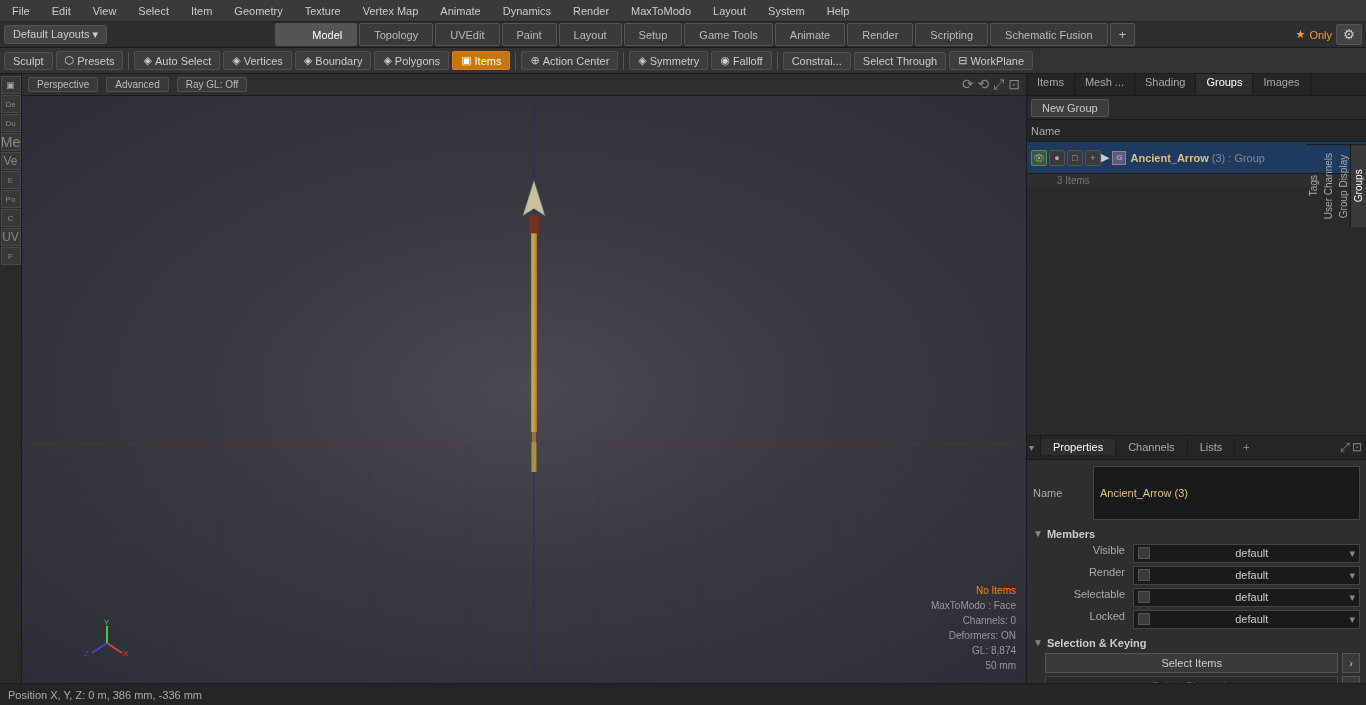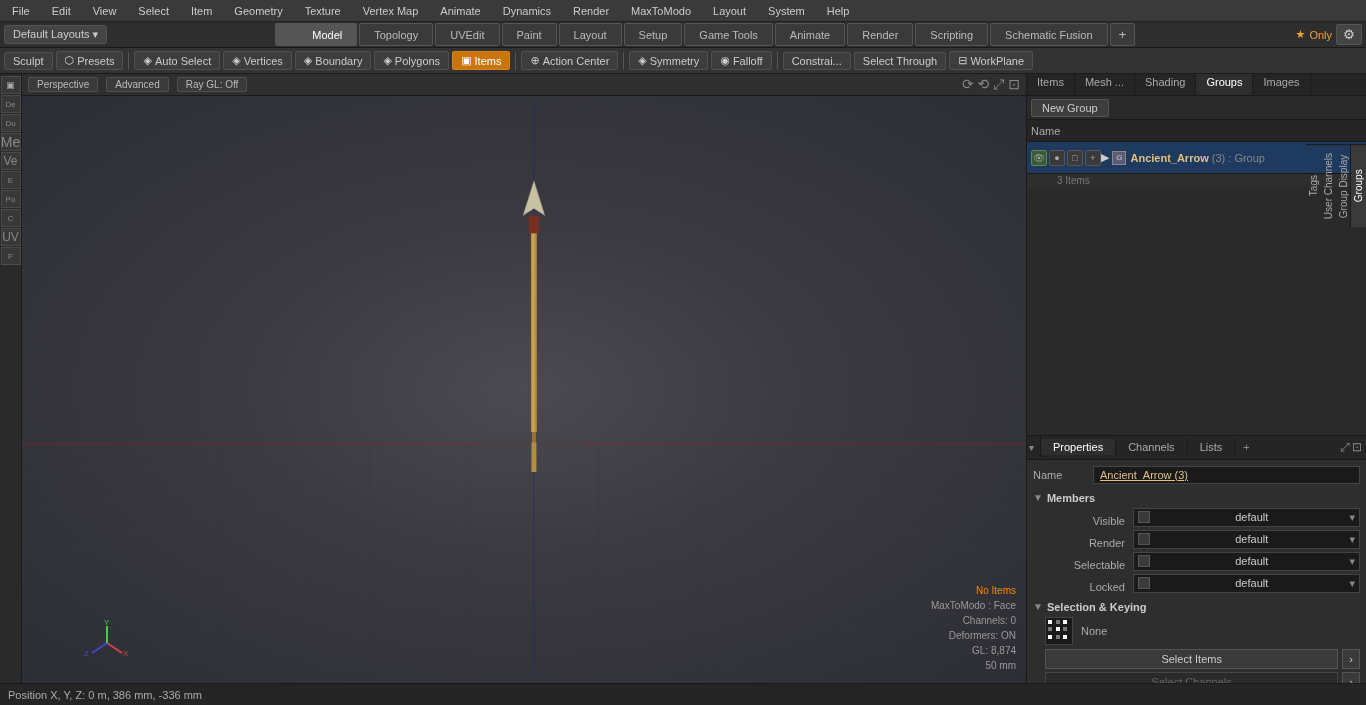--- a/index.html
+++ b/index.html
@@ -64,27 +64,27 @@
 
     
     .props-panel { border-top: 1px solid #1a1a1a; flex: 1; display: flex; flex-direction: column; overflow: hidden; }
     .props-tabs-row { display: flex; align-items: center; height: 24px; background: #252525; border-bottom: 1px solid #1a1a1a; }
     .props-tab { padding: 2px 12px; font-size: 11px; color: #aaa; cursor: pointer; border-right: 1px solid #1a1a1a; }
     .props-tab.active { background: #2e2e2e; color: #fff; }
     .props-tab-add { padding: 2px 8px; color: #888; cursor: pointer; }
     .props-content { padding: 6px; flex: 1; overflow-y: auto; }
     .props-name-row { display: flex; align-items: center; margin-bottom: 8px; }
     .props-name-label { color: #aaa; font-size: 11px; width: 60px; }
-    .props-name-input { flex: 1; background: #1a1a1a; border: 1px solid #444; color: #e0c080; padding: 2px 6px; font-size: 11px; text-decoration: underline; }
+    .props-name-input { flex: 1; background: #1a1a1a; border: 1px solid #444; color: #e0c080; padding: 20px 6px; font-size: 11px; }
 
     .section-header { display: flex; align-items: center; margin: 4px 0; cursor: pointer; }
     .section-arrow { color: #888; margin-right: 4px; font-size: 10px; }
     .section-title { color: #ccc; font-size: 11px; font-weight: bold; }
 
-    .prop-row { display: flex; align-items: flex-end; margin: 3px 0; padding-left: 12px; }
+    .prop-row { display: flex; align-items: flex-start; margin: 3px 0; padding-left: 12px; }
     .prop-label { color: #aaa; font-size: 11px; width: 80px; text-align: right; margin-right: 8px; }
     .prop-select { flex: 1; background: #1a1a1a; border: 1px solid #444; color: #ccc; padding: 2px 4px; font-size: 11px; display: flex; align-items: center; justify-content: space-between; cursor: pointer; }
     .prop-select-arrow { color: #888; }
     .sel-icon-grid { width: 28px; height: 28px; background: #1a1a1a; border: 1px solid #444; display: grid; grid-template-columns: repeat(3, 1fr); gap: 1px; padding: 2px; margin-right: 8px; }
     .sel-dot { width: 4px; height: 4px; background: #777; }
     .sel-dot.active { background: #fff; }
     .sel-none-label { color: #aaa; font-size: 11px; }
     .sel-row { display: flex; align-items: center; margin: 3px 0; }
     .sel-btn { flex: 1; padding: 3px 8px; background: #3a3a3a; border: 1px solid #555; color: #ccc; font-size: 11px; cursor: pointer; text-align: center; }
     .sel-btn.disabled { background: #2a2a2a; color: #666; border-color: #444; }
@@ -396,34 +396,20 @@
               <span>default</span>
               <span class="prop-select-arrow">▾</span>
             </div>
           </div>
 
           <div class="section-header" style="margin-top:8px;">
             <span class="section-arrow">▼</span>
             <span class="section-title">Selection &amp; Keying</span>
           </div>
 
-          <div class="sel-row" style="padding-left:12px;margin:4px 0;">
-            <div class="sel-icon-grid">
-              <div class="sel-dot active"></div>
-              <div class="sel-dot"></div>
-              <div class="sel-dot active"></div>
-              <div class="sel-dot"></div>
-              <div class="sel-dot active"></div>
-              <div class="sel-dot"></div>
-              <div class="sel-dot active"></div>
-              <div class="sel-dot"></div>
-              <div class="sel-dot active"></div>
-            </div>
-            <span class="sel-none-label">None</span>
-          </div>
 
           <div class="sel-row" style="padding-left:12px;gap:2px;">
             <button class="sel-btn">Select Items</button>
             <button class="sel-btn-arrow">›</button>
           </div>
 
           <div class="sel-row" style="padding-left:12px;gap:2px;margin-top:3px;">
             <button class="sel-btn disabled">Select Channels</button>
             <button class="sel-btn-arrow">›</button>
           </div>

